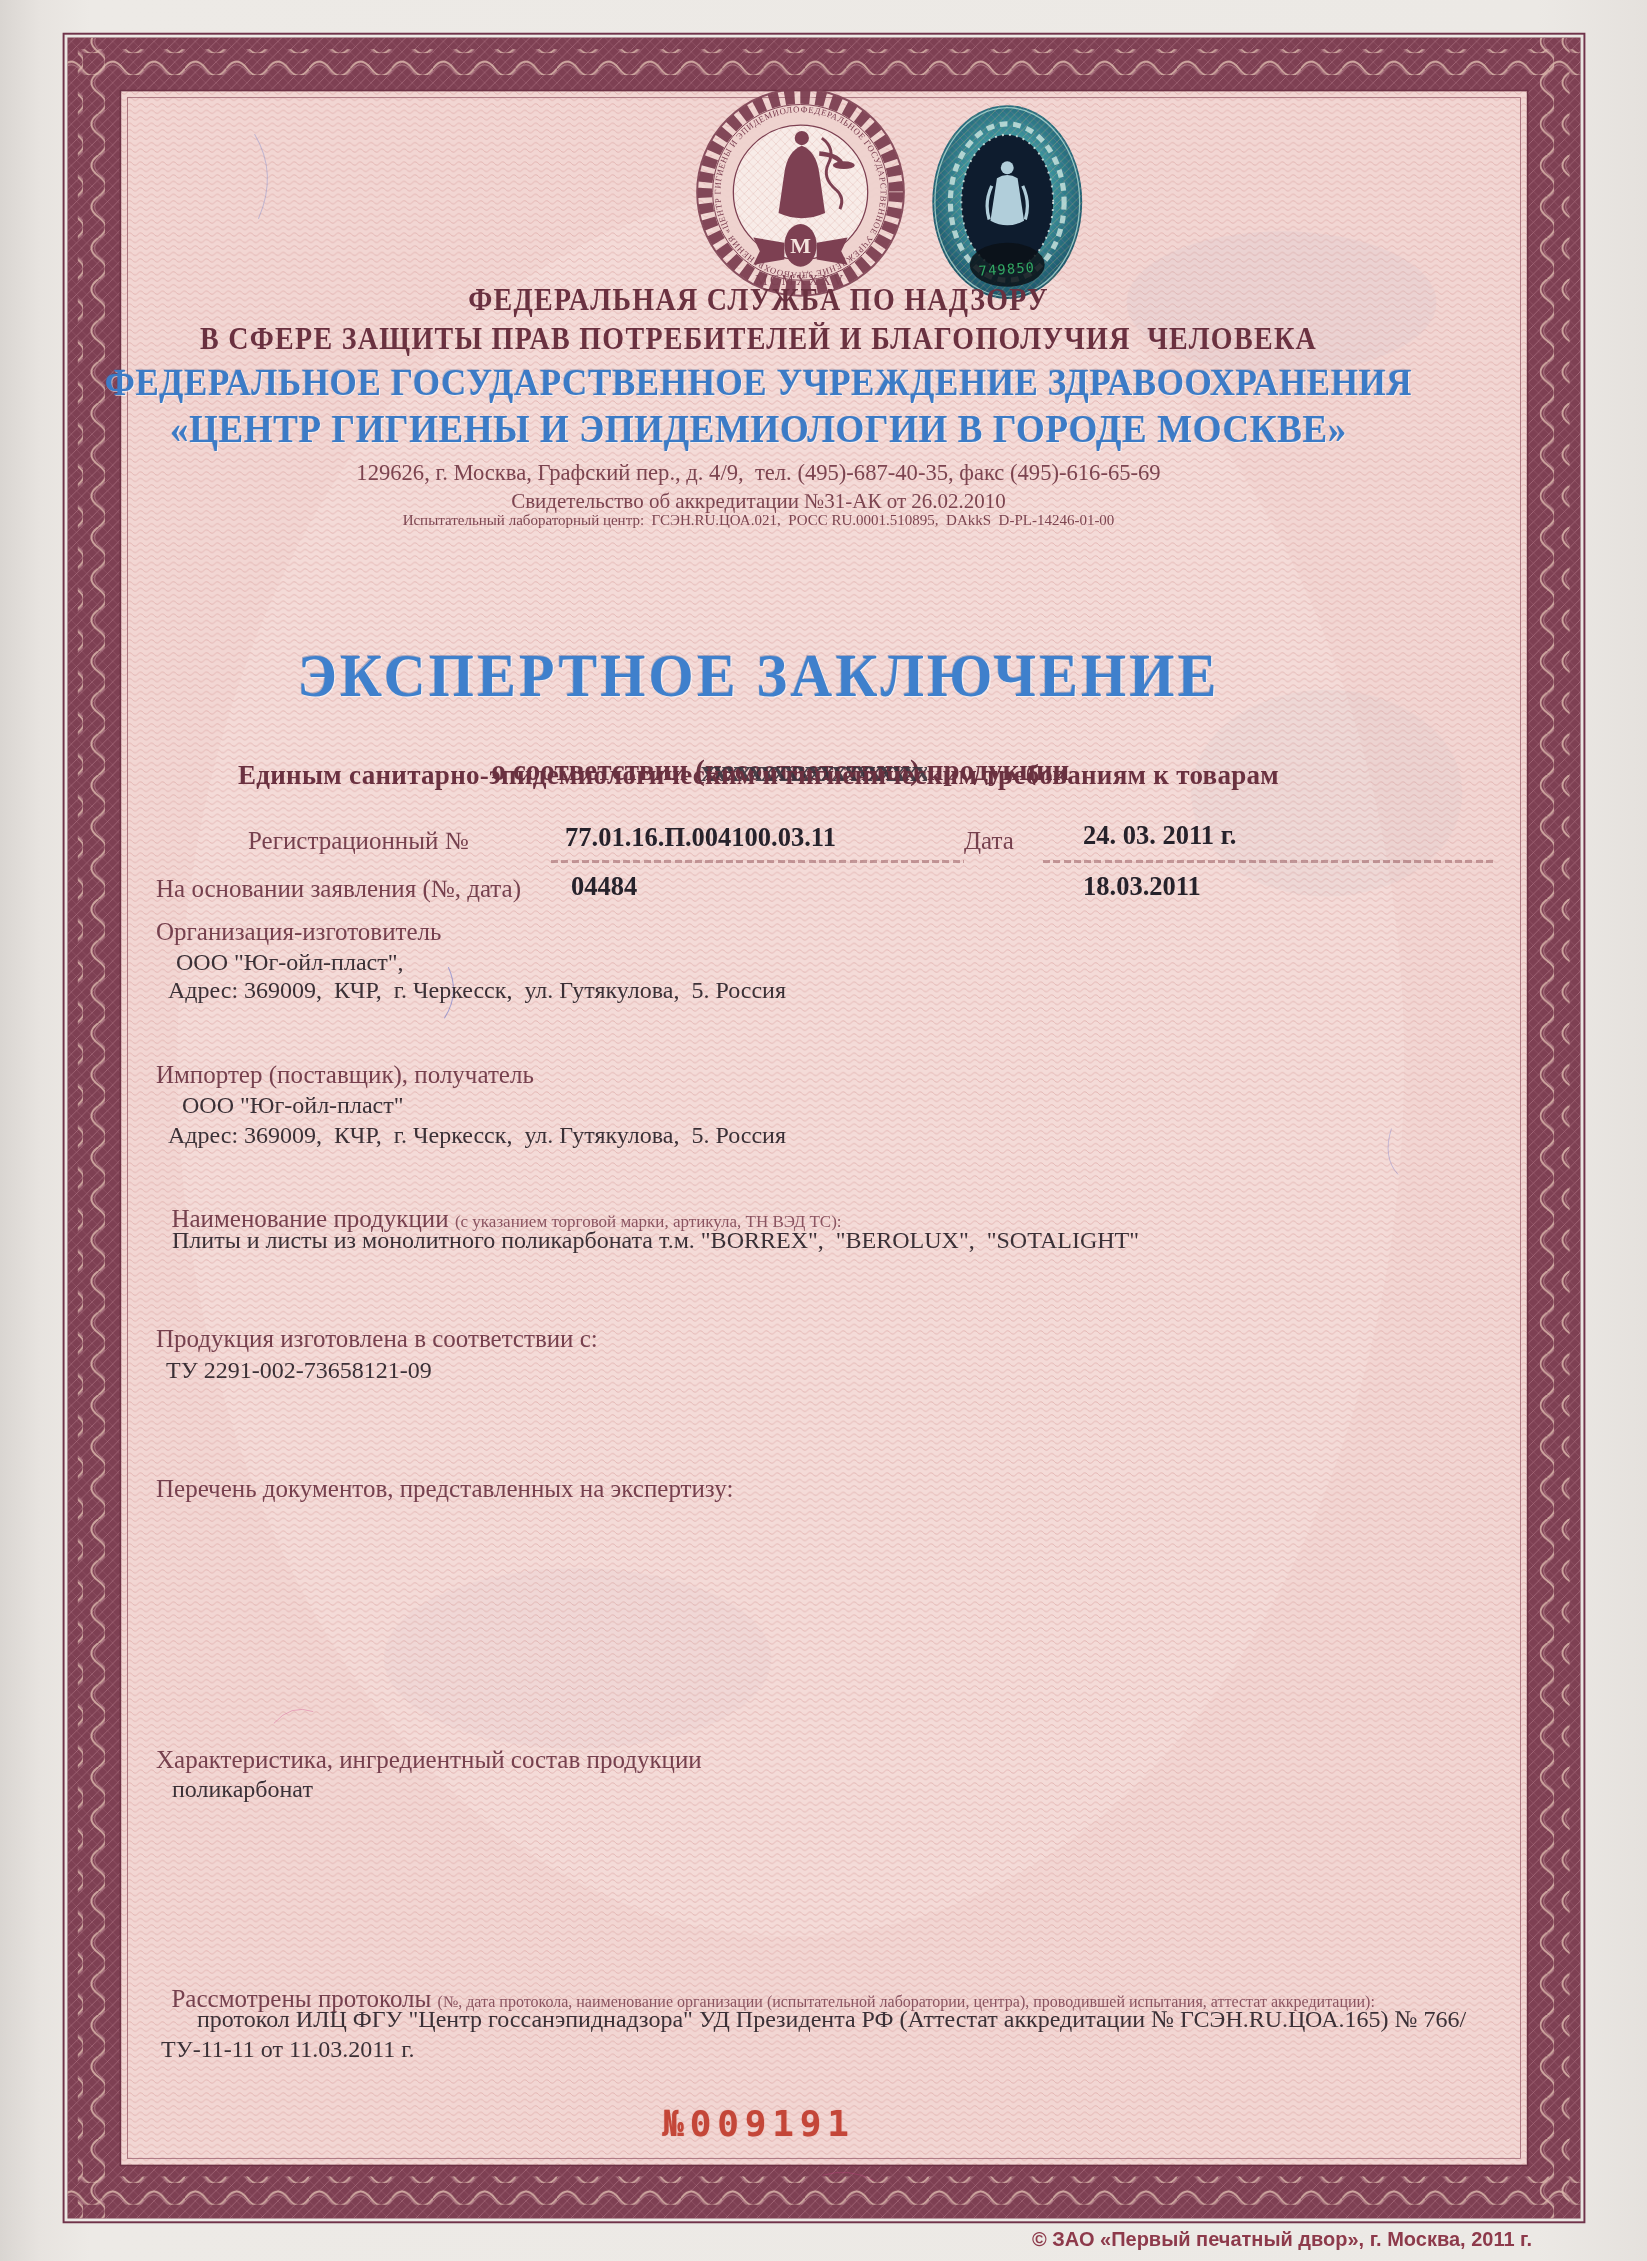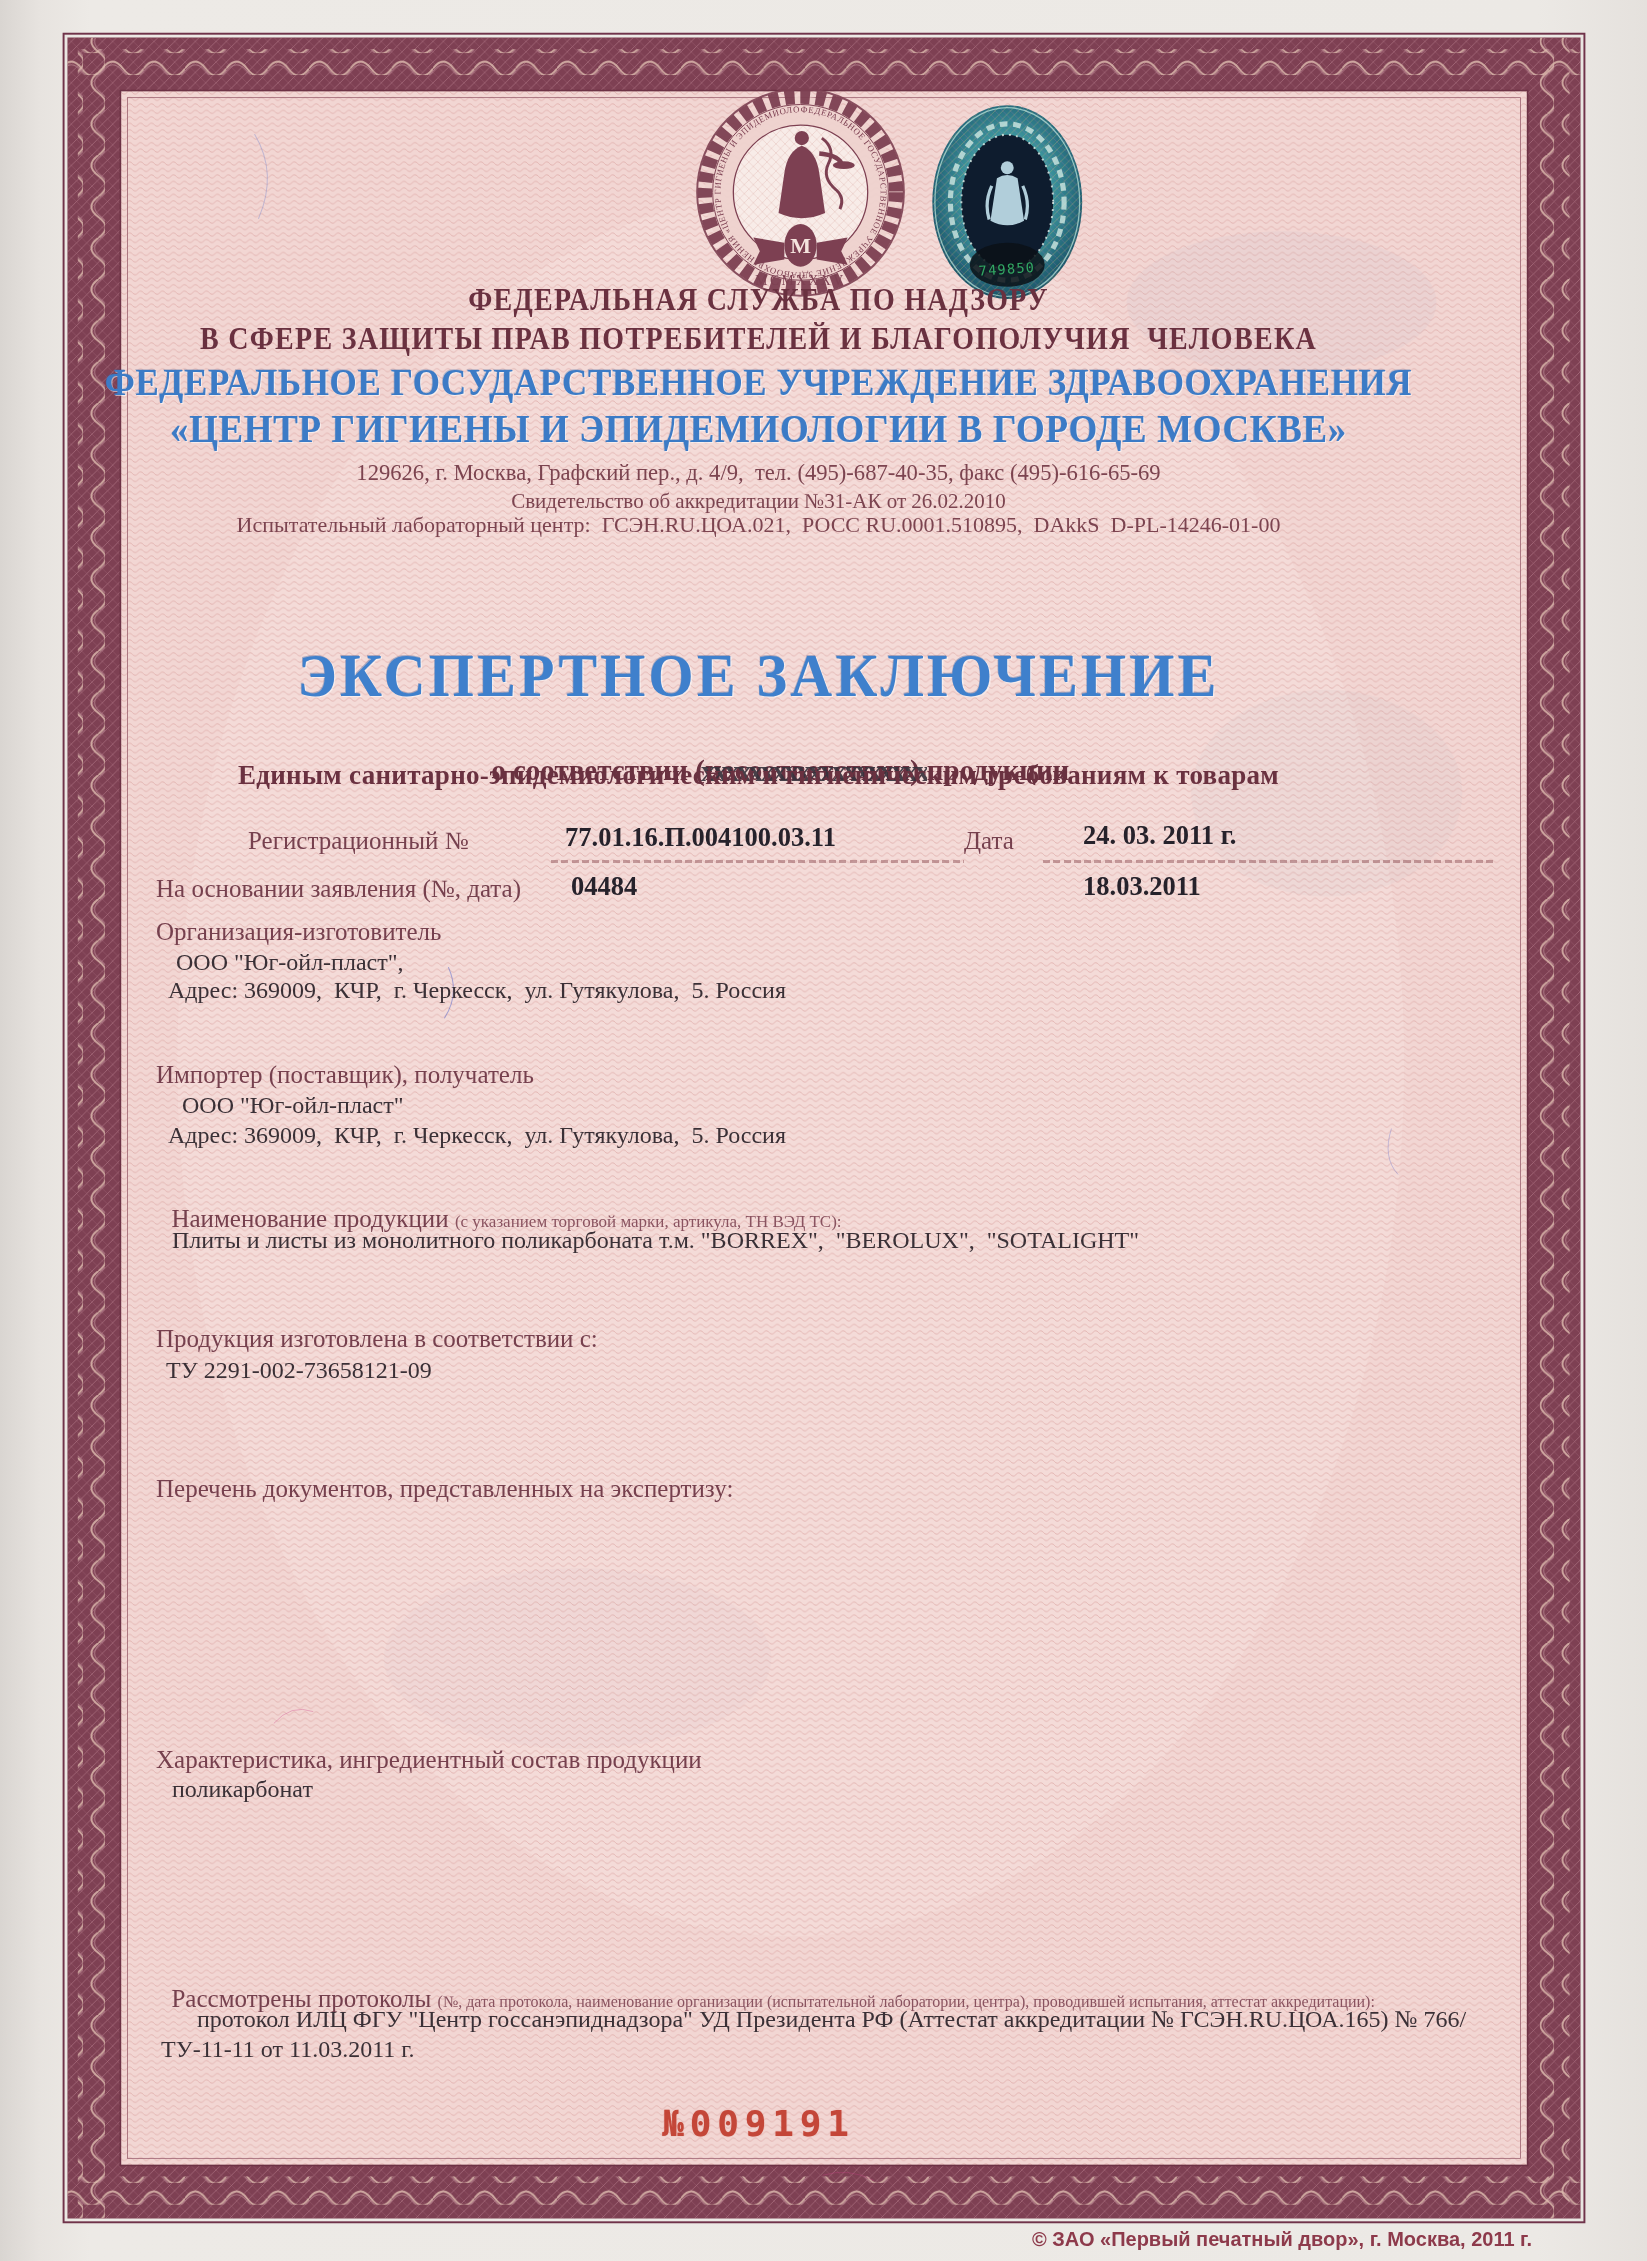--- a/index.html
+++ b/index.html
@@ -15,21 +15,21 @@
   
   .svc{font-weight:bold;color:#6a3140;letter-spacing:1.3px;transform:scaleY(1.12);}
   .svc1{top:253px;font-size:28px;}
   .svc2{top:292px;font-size:28px;}
   .inst{font-weight:bold;color:#3c7bc6;letter-spacing:0.6px;transform:scaleY(1.1);
         text-shadow:1px 1px 0 rgba(255,255,255,.55), -0.6px -0.6px 0 rgba(42,90,154,.25);}
   .inst1{top:332px;font-size:35px;}
   .inst2{top:376px;font-size:37px;}
   .addr{top:429px;font-size:22.6px;color:#7c4450;}
   .accr{top:452px;font-size:21px;color:#7c4450;margin-top:6px;}
-  .lab{top:481px;font-size:22px;color:#7c4450;}
+  .lab{top:481px;font-size:15px;color:#7c4450;}
   
   .main-title{top:611px;font-size:58px;font-weight:bold;color:#3f80cc;letter-spacing:3.2px;transform:scaleY(1.05);
         text-shadow:1.3px 1.3px 0 rgba(255,255,255,.5),-0.6px -0.6px 0 rgba(40,80,150,.35);}
   .subtitle{top:690px;font-size:29px;font-weight:bold;color:#6a3140;}
   .struck{position:relative;display:inline-block;}
   .struck .xs{position:absolute;left:-3.9px;top:0.6px;width:110%;color:#39333d;letter-spacing:-2.6px;
         font-weight:bold;overflow:hidden;white-space:nowrap;opacity:.92;}
   .reqs{top:729px;font-size:27px;font-weight:bold;color:#6a3140;letter-spacing:0.3px;}
   
   .lbl{color:#76404e;font-size:25px;}

